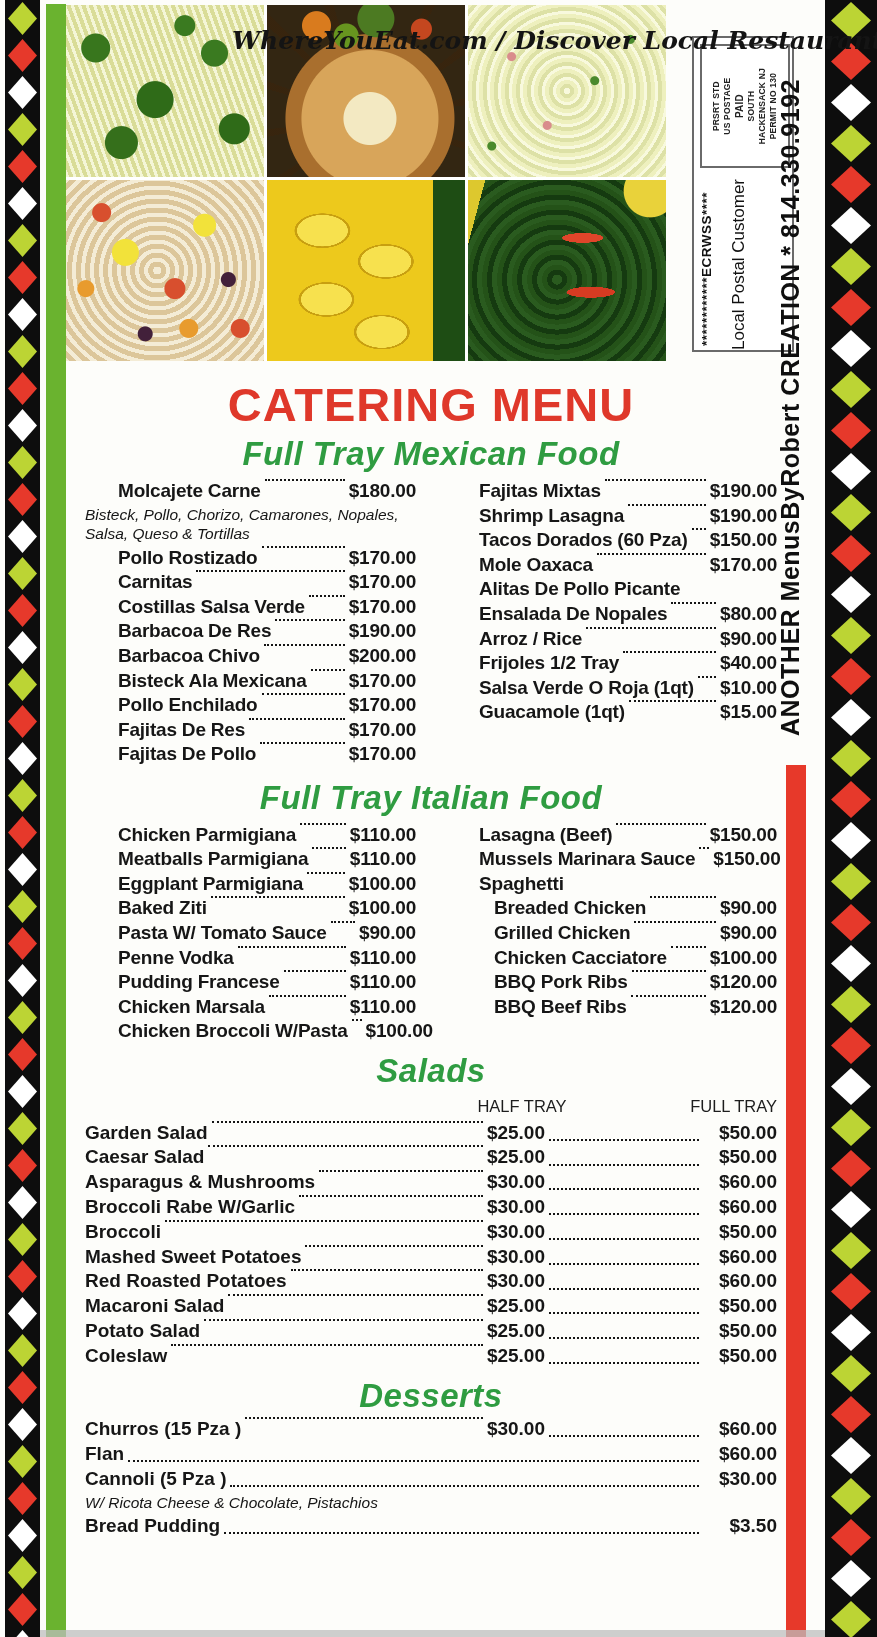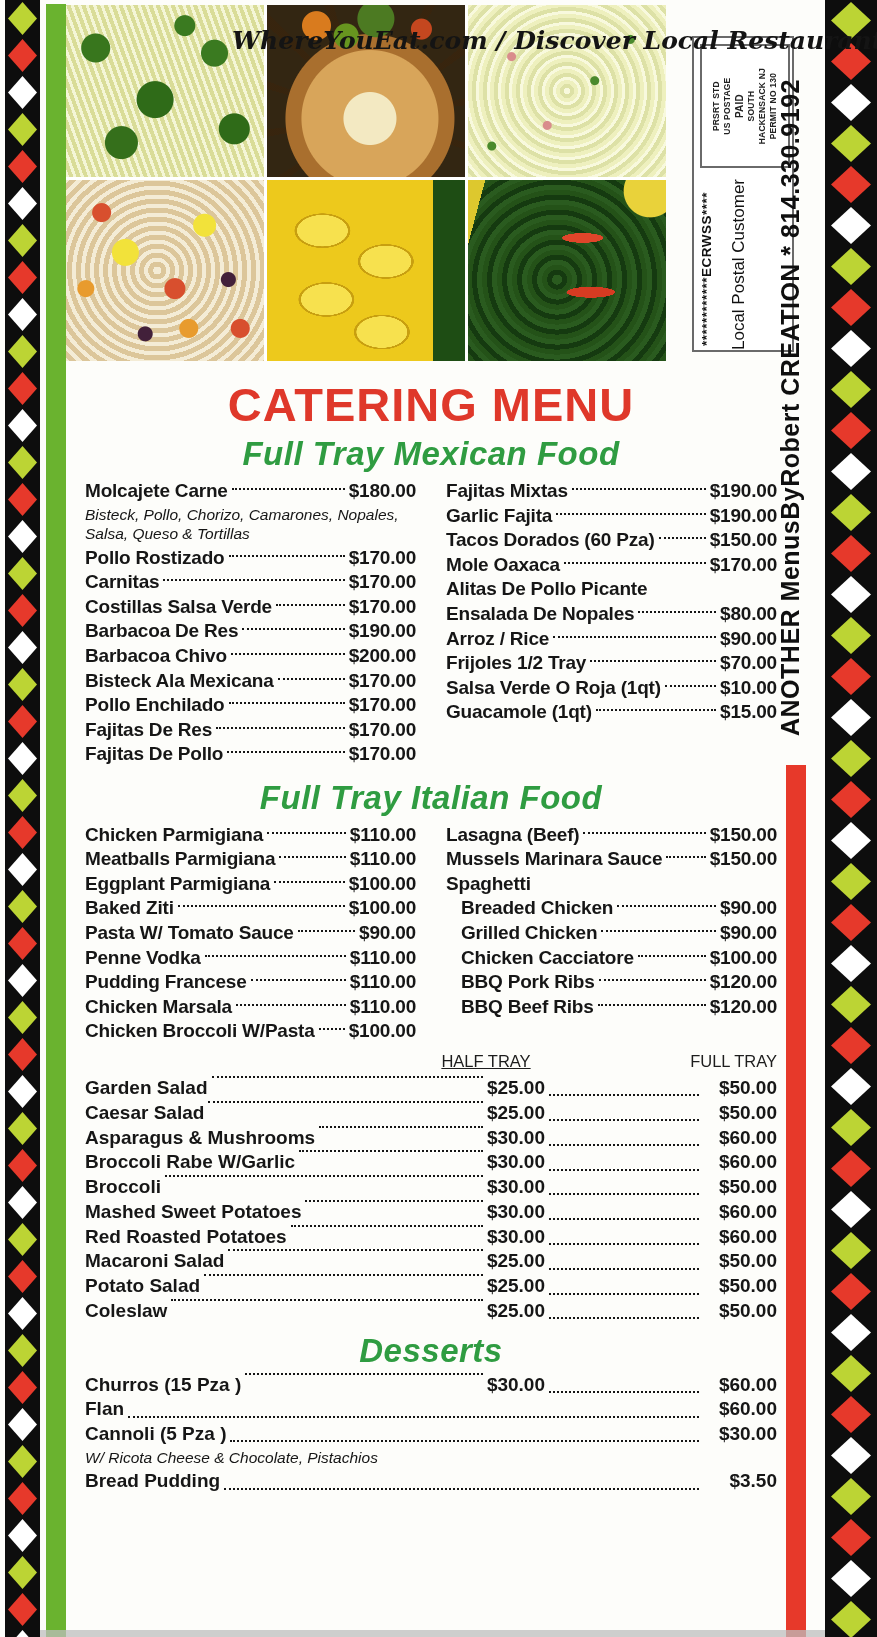--- a/index.html
+++ b/index.html
@@ -82,27 +82,27 @@
           font-size:17px;font-weight:500;color:#111;}
   
   .watermark{position:absolute;left:232px;top:26px;width:600px;z-index:5;white-space:nowrap;
              font-family:"DejaVu Serif",serif;font-style:italic;font-weight:bold;font-size:25px;color:#141414;}
   
   .content{position:absolute;left:85px;top:372px;width:692px;z-index:1;}
   .title{margin:8px;font-size:47px;font-weight:800;color:#df382a;text-align:center;letter-spacing:1px;line-height:1.05;}
   .sec-head{margin:5px 0 4px;font-size:33px;font-weight:800;color:#2f9c41;text-align:center;letter-spacing:.5px;line-height:1.05;font-style:italic;}
   .two-col{display:flex;gap:30px;margin-top:7px;}
   .col{flex:1;min-width:0;}
-  .m-row{display:flex;align-items:center;font-size:19px;font-weight:700;line-height:24.6px;
-         letter-spacing:-0.2px;white-space:nowrap;}
+  .m-row{display:flex;align-items:flex-start;font-size:19px;font-weight:700;line-height:24.6px;
+         letter-spacing:-0.2px;white-space:nowrap;margin-left:33px;}
   .m-dots{flex:1;border-bottom:2.5px dotted #151515;margin:0 4px 4.5px;min-width:10px;}
   .m-desc{font-size:15.5px;font-style:italic;font-weight:400;line-height:19.5px;margin:1px 0 2px;}
   .indent{padding-left:15px;}
   .tray-head{position:relative;height:24px;font-size:16.5px;color:#1d1d1d;margin-top:8px;}
-  .tray-head .half{position:absolute;left:336px;width:130px;text-align:center;text-decoration:underline;}
+  .tray-head .half{position:absolute;left:372px;width:130px;text-align:center;}
   .tray-head .full{position:absolute;right:0;}
   .t-row{display:flex;align-items:flex-end;font-size:19px;font-weight:700;line-height:24.8px;white-space:nowrap;}
   .t-left{display:flex;align-items:flex-start;width:460px;}
   .t-dots{flex:1;border-bottom:2.5px dotted #151515;margin:0 4px 4.5px;min-width:10px;}
   .t-full{width:74px;text-align:right;}
   #salads-head{margin-top:10px;}
   #desserts-head{margin-top:10px;}
 </style>
 </head>
 <body>
@@ -286,21 +286,21 @@
             <span class="m-price">$170.00</span>
           </div>
         </div>
       <div class="col" id="mex-right">
           <div class="m-row">
             <span class="m-name">Fajitas Mixtas</span>
             <span class="m-dots"></span>
             <span class="m-price">$190.00</span>
           </div>
           <div class="m-row">
-            <span class="m-name">Garlic Fajita</span>
+            <span class="m-name">Shrimp Lasagna</span>
             <span class="m-dots"></span>
             <span class="m-price">$190.00</span>
           </div>
           <div class="m-row">
             <span class="m-name">Tacos Dorados (60 Pza)</span>
             <span class="m-dots"></span>
             <span class="m-price">$150.00</span>
           </div>
           <div class="m-row">
             <span class="m-name">Mole Oaxaca</span>
@@ -316,21 +316,21 @@
             <span class="m-price">$80.00</span>
           </div>
           <div class="m-row">
             <span class="m-name">Arroz / Rice</span>
             <span class="m-dots"></span>
             <span class="m-price">$90.00</span>
           </div>
           <div class="m-row">
             <span class="m-name">Frijoles 1/2 Tray</span>
             <span class="m-dots"></span>
-            <span class="m-price">$70.00</span>
+            <span class="m-price">$40.00</span>
           </div>
           <div class="m-row">
             <span class="m-name">Salsa Verde O Roja (1qt)</span>
             <span class="m-dots"></span>
             <span class="m-price">$10.00</span>
           </div>
           <div class="m-row">
             <span class="m-name">Guacamole (1qt)</span>
             <span class="m-dots"></span>
             <span class="m-price">$15.00</span>
@@ -422,20 +422,21 @@
             <span class="m-price">$120.00</span>
           </div>
           <div class="m-row indent">
             <span class="m-name">BBQ Beef Ribs</span>
             <span class="m-dots"></span>
             <span class="m-price">$120.00</span>
           </div>
         </div>
     </div>
 
+    <h2 class="sec-head" id="salads-head">Salads</h2>
     <div class="tray-head">
       <span class="half">HALF TRAY</span>
       <span class="full">FULL TRAY</span>
     </div>
     <div id="salads-rows">
         <div class="t-row">
           <div class="t-left">
             <span class="t-name">Garden Salad</span>
             <span class="t-dots"></span>
             <span class="t-half">$25.00</span>

